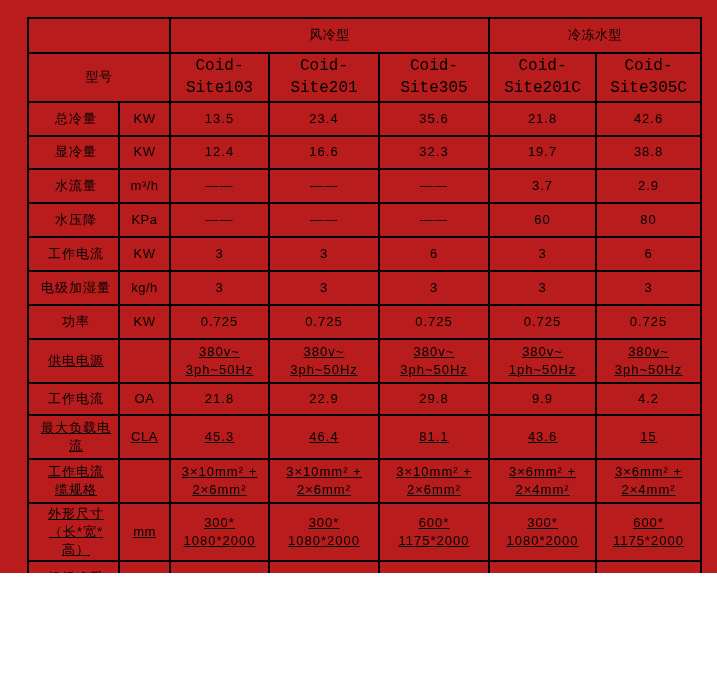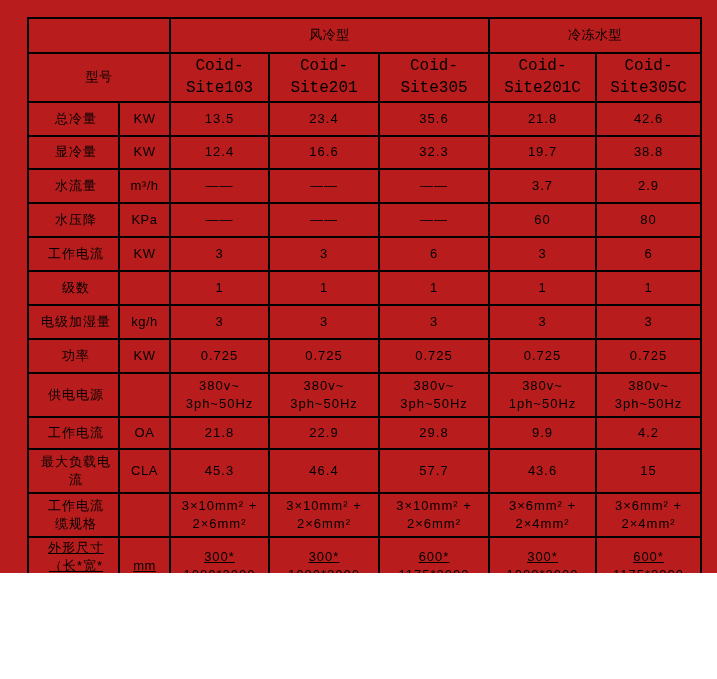--- a/index.html
+++ b/index.html
@@ -45,21 +45,21 @@
     font-size: 16px;
     letter-spacing: 0px;
   }
   table.spec td.val {
     letter-spacing: 1px;
   }
   tr.h35 { height: 35px; }
   tr.h33 { height: 33px; }
   tr.h34 { height: 34px; }
   tr.h32 { height: 32px; margin-top: 34px; }
-  tr.h44 { height: 44px; }
+  tr.h44 { height: 44px; text-decoration: underline; }
   tr.h46 { height: 46px; text-decoration: underline; }
   .watermark {
     position: absolute;
     left: 609px;
     top: 591px;
     width: 106px;
     height: 50px;
     background:
       repeating-linear-gradient(0deg,
         rgba(190,190,190,0.28) 0px, rgba(190,190,190,0.28) 2px,
@@ -135,29 +135,20 @@
       <tr class="h34">
         <td class="lbl">工作电流</td>
         <td>KW</td>
         <td class="val">3</td>
         <td class="val">3</td>
         <td class="val">6</td>
         <td class="val">3</td>
         <td class="val">6</td>
       </tr>
       <tr class="h34">
-        <td class="lbl">级数</td>
-        <td></td>
-        <td class="val">1</td>
-        <td class="val">1</td>
-        <td class="val">1</td>
-        <td class="val">1</td>
-        <td class="val">1</td>
-      </tr>
-      <tr class="h34">
         <td class="lbl">电级加湿量</td>
         <td>kg/h</td>
         <td class="val">3</td>
         <td class="val">3</td>
         <td class="val">3</td>
         <td class="val">3</td>
         <td class="val">3</td>
       </tr>
       <tr class="h34">
         <td class="lbl">功率</td>
@@ -190,21 +181,21 @@
         <td class="val">29.8</td>
         <td class="val">9.9</td>
         <td class="val">4.2</td>
       </tr>
       <tr class="h44">
         <td class="lbl">最大负载电
 流</td>
         <td>CLA</td>
         <td class="val">45.3</td>
         <td class="val">46.4</td>
-        <td class="val">57.7</td>
+        <td class="val">81.1</td>
         <td class="val">43.6</td>
         <td class="val">15</td>
       </tr>
       <tr class="h44">
         <td class="lbl">工作电流
 缆规格</td>
         <td></td>
         <td class="val">3×10mm² +
 2×6mm²</td>
         <td class="val">3×10mm² +

